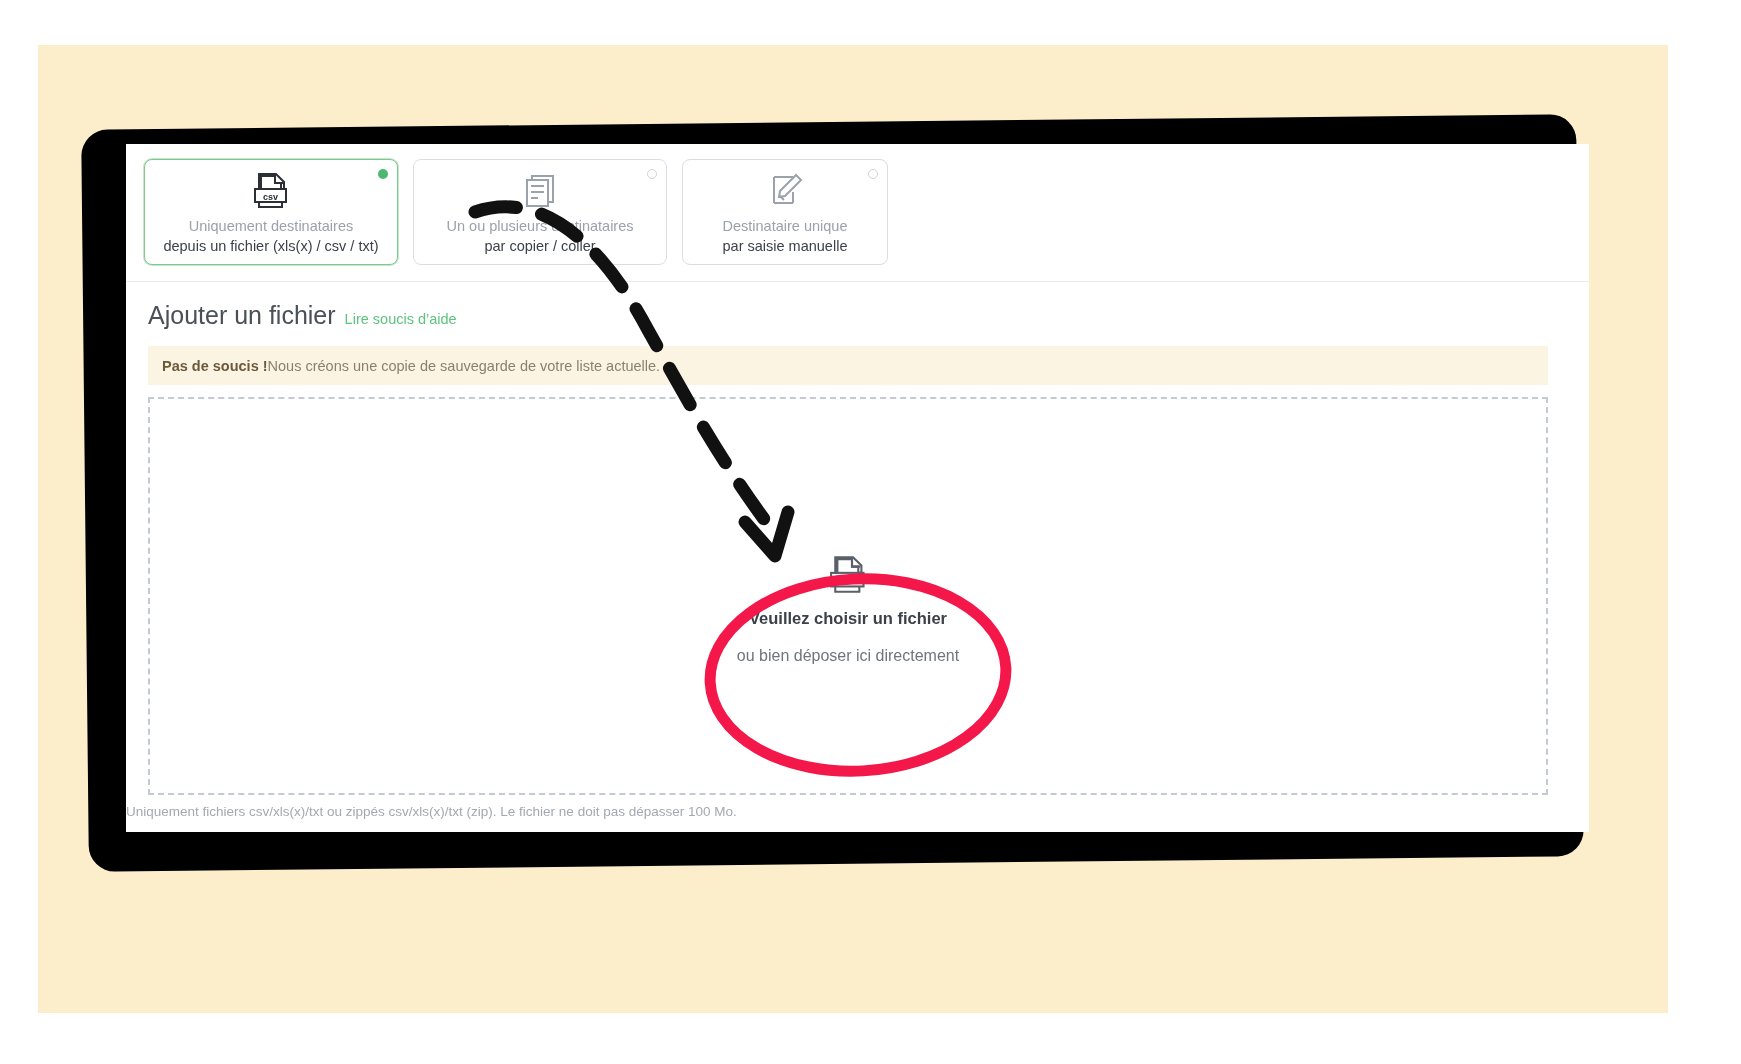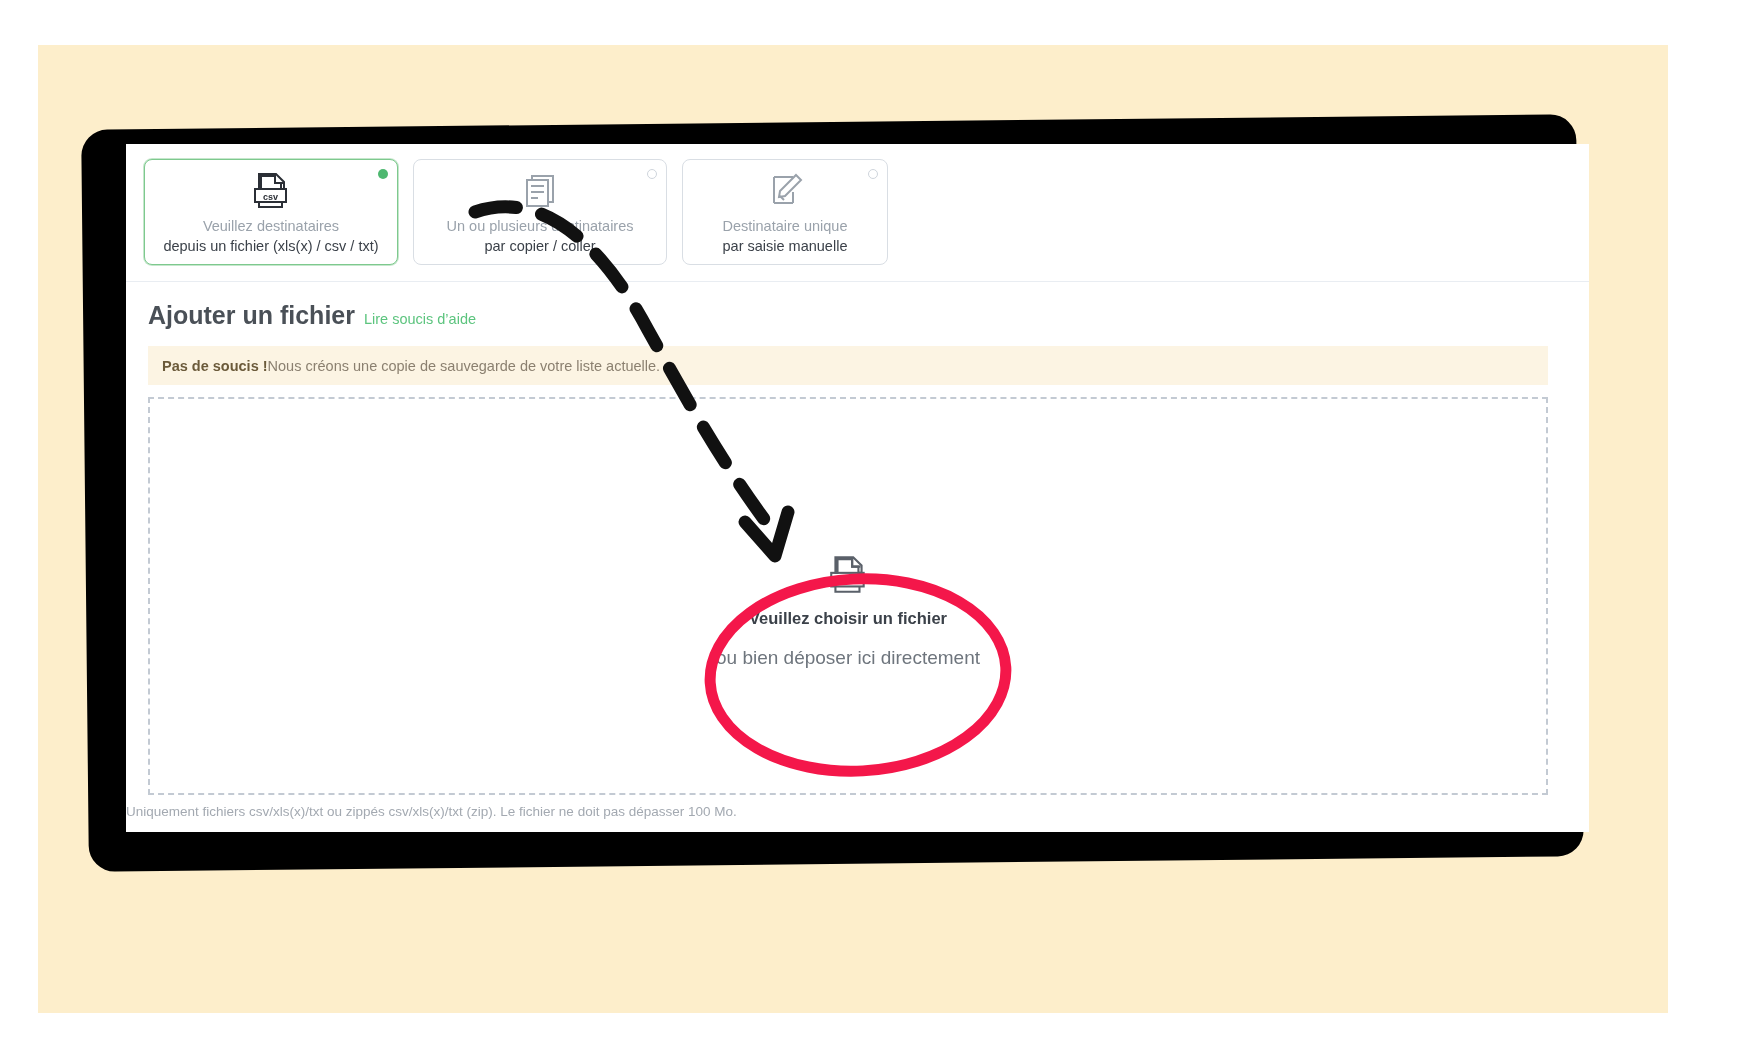--- a/index.html
+++ b/index.html
@@ -105,21 +105,21 @@
   #section-head {
     position: absolute;
     left: 22px; top: 157px;
     display: flex;
     align-items: baseline;
     gap: 9px;
   }
   #page-title {
     font-size: 25px;
     color: #4a5057;
-    font-weight: 700;
+    font-weight: 400;
   }
   #help-link {
     font-size: 14.5px;
     color: #5cc47e;
     cursor: pointer;
   }
 
   
   #alert-bar {
     position: absolute;
@@ -158,21 +158,21 @@
     text-align: center;
   }
   #dz-icon { margin-bottom: 8px; }
   #dz-title {
     font-size: 16.5px;
     font-weight: bold;
     color: #3b4149;
     margin-bottom: 19px;
   }
   #dz-sub {
-    font-size: 19px;
+    font-size: 16px;
     color: #6e757d;
     text-align: center;
   }
 
   
   #footer-note {
     position: absolute;
     left: 0; top: 660px;
     width: 100%;
     text-align: left;
@@ -203,21 +203,21 @@
       <span class="tab-icon">
         <svg width="44" height="40" viewBox="0 0 44 40">
           <path d="M10 2 h17 l8 8 v7 h-3 V11 h-6 V4 H12 v13 h-2 Z" fill="none" stroke="#2b2f36" stroke-width="2"></path>
           <path d="M26 3 v8 h8" fill="none" stroke="#2b2f36" stroke-width="2"></path>
           <rect x="6" y="17" width="31" height="13" fill="none" stroke="#2b2f36" stroke-width="2"></rect>
           <text x="21.5" y="27.5" font-family="Liberation Sans, sans-serif" font-size="9" font-weight="bold" fill="#2b2f36" text-anchor="middle">csv</text>
           <path d="M10 30 v5 h23 v-5" fill="none" stroke="#2b2f36" stroke-width="2"></path>
         </svg>
       </span>
       <span class="tab-lines">
-        <div class="tab-line1">Veuillez destinataires</div>
+        <div class="tab-line1">Uniquement destinataires</div>
         <div class="tab-line2">depuis un fichier (xls(x) / csv / txt)</div>
       </span>
     </div>
 
     <div class="tab-card" id="tab-2">
       <span class="tab-marker off"></span>
       <span class="tab-icon">
         <svg width="44" height="40" viewBox="0 0 44 40">
           <rect x="14" y="4" width="21" height="26" fill="none" stroke="#9aa2ab" stroke-width="2"></rect>
           <rect x="9" y="8" width="21" height="26" fill="#ffffff" stroke="#9aa2ab" stroke-width="2"></rect>

